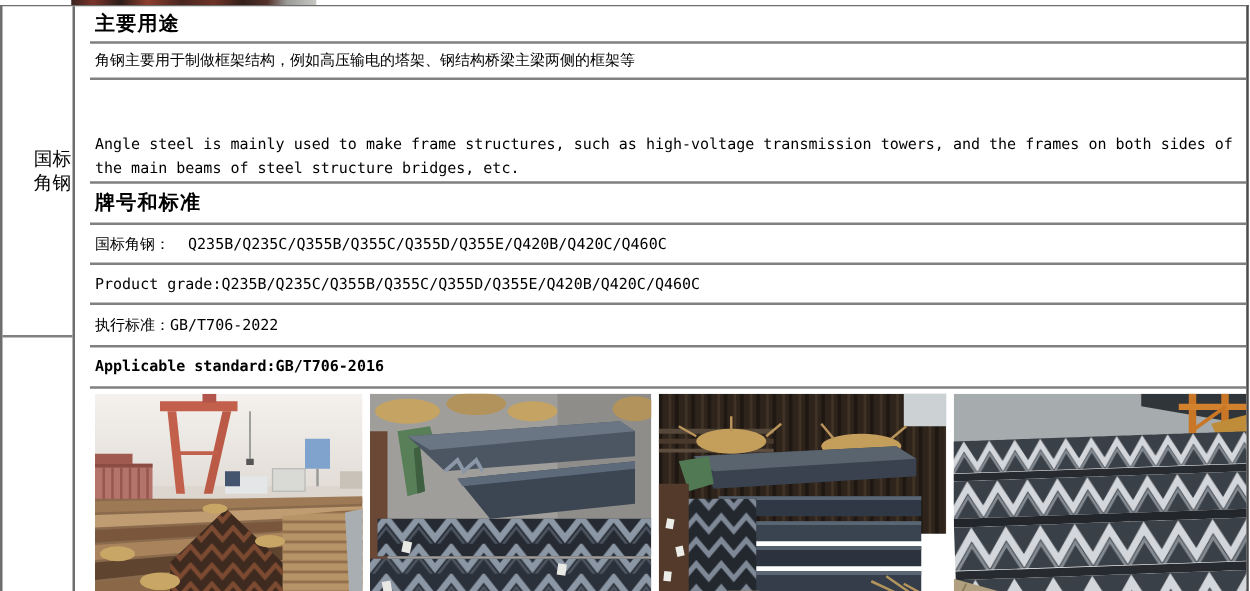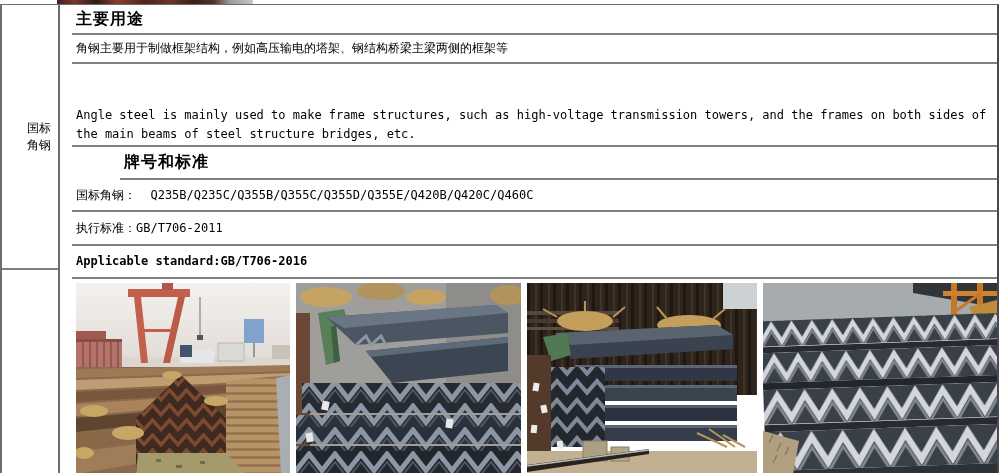--- a/index.html
+++ b/index.html
@@ -11,29 +11,29 @@
     background:linear-gradient(90deg,#3b2420 0%,#7a342a 9%,#2c1c18 20%,#8c3e2c 31%,#4a2620 45%,#6e3226 58%,#33201a 70%,#55302a 80%,#9a9a96 88%,#c6c6c2 100%);}
 
   
   .spec-table{position:absolute;left:0;top:4px;width:999px;box-sizing:border-box;
     border-left:2px solid #6e6e6e;border-right:2px solid #4a4a4a;
     border-top:1px solid #6e6e6e;border-bottom:3px solid #171717;
     display:flex;background:#fff;}
   .left-col{width:58px;box-sizing:border-box;border-right:2px solid #6e6e6e;
     display:flex;flex-direction:column;flex:none;}
   .left-cell{display:flex;align-items:center;justify-content:center;
-    font-size:12px;letter-spacing:0;padding-left:25px;}
+    font-size:15px;letter-spacing:0;padding-left:25px;}
   .left-cell.top{height:263px;border-bottom:2px solid #808080;}
   .left-cell.bottom{height:198px;}
   .content-col{flex:1;display:flex;flex-direction:column;min-width:0;padding-left:12px;}
   .row{box-sizing:content-box;border-bottom:2px solid #808080;display:flex;align-items:center;
     padding:0 4px;overflow:hidden;}
   .row .cell{white-space:pre-wrap;word-break:break-word;font-size:12px;line-height:1.55;}
   .row.hdr .cell{font-size:16px;font-weight:bold;letter-spacing:1px;}
-  .r1{height:28px;} .r2{height:27px;} .r3{height:40px;margin-top:41px;} .r4{height:31px;margin-left:48px;}
+  .r1{height:28px;} .r2{height:27px;} .r3{height:40px;margin-top:41px;} .r4{height:31px;}
   .r5{height:30px;} .r6{height:30px;} .r7{height:32px;} .r8{height:31px;font-weight:bold;}
   .cn{font-size:13.5px;}
   .row-photos{height:198px;border-bottom:none;display:flex;align-items:flex-start;
     gap:6px;padding:4px 0 0 4px;}
   .photo{flex:none;height:191px;display:block;}
   svg{display:block;}
 </style>
 </head>
 <body>
 
@@ -58,22 +58,25 @@
       </div>
       <div class="row r3">
         <span class="cell">Angle steel is mainly used to make frame structures, such as high-voltage transmission towers, and the frames on both sides of the main beams of steel structure bridges, etc.</span>
       </div>
       <div class="row hdr r4">
         <span class="cell">牌号和标准</span>
       </div>
       <div class="row r5">
         <span class="cell cn">国标角钢：  Q235B/Q235C/Q355B/Q355C/Q355D/Q355E/Q420B/Q420C/Q460C</span>
       </div>
+      <div class="row r6">
+        <span class="cell">Product grade:Q235B/Q235C/Q355B/Q355C/Q355D/Q355E/Q420B/Q420C/Q460C</span>
+      </div>
       <div class="row r7">
-        <span class="cell cn">执行标准：GB/T706-2011</span>
+        <span class="cell cn">执行标准：GB/T706-2022</span>
       </div>
       <div class="row r8">
         <span class="cell">Applicable standard:GB/T706-2016</span>
       </div>
 
       <div class="row row-photos">
 
         <svg class="photo" width="214" height="191" viewBox="0 0 214 191">
           <defs>
             <linearGradient id="sky1" x1="0" y1="0" x2="0" y2="1">

